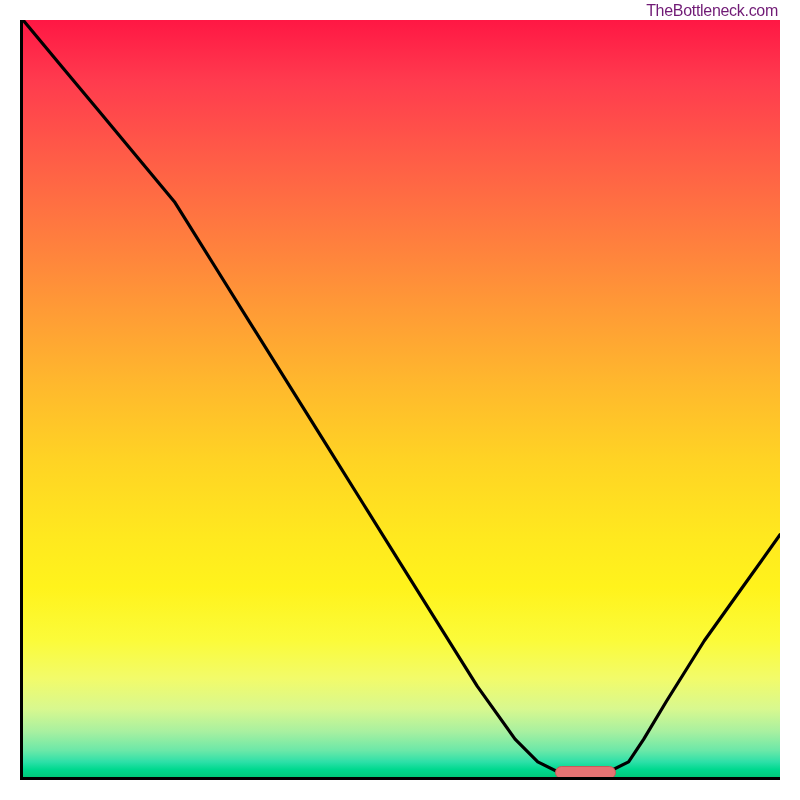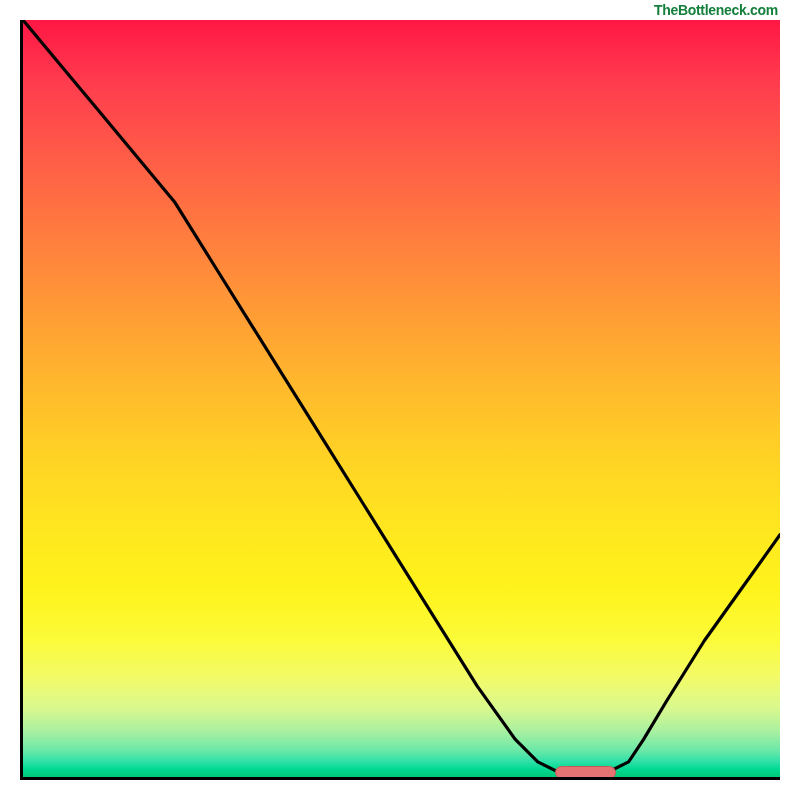--- a/index.html
+++ b/index.html
@@ -48,23 +48,23 @@
     position: absolute;
     height: 13px;
     border-radius: 7px;
     background: #e57373;
     border: 1px solid #c85a5a;
   }
   .watermark {
     position: absolute;
     top: 2px;
     right: 22px;
-    font-size: 14px;
-    font-weight: bold;
-    color: #15803d;
+    font-size: 16px;
+    font-weight: normal;
+    color: #701a75;
     letter-spacing: -0.3px;
   }
 </style>
 </head>
 <body>
 
 <div class="chart-container">
   <div class="watermark">TheBottleneck.com</div>
   <div class="plot-area">
     <div class="gradient-bg"></div>

